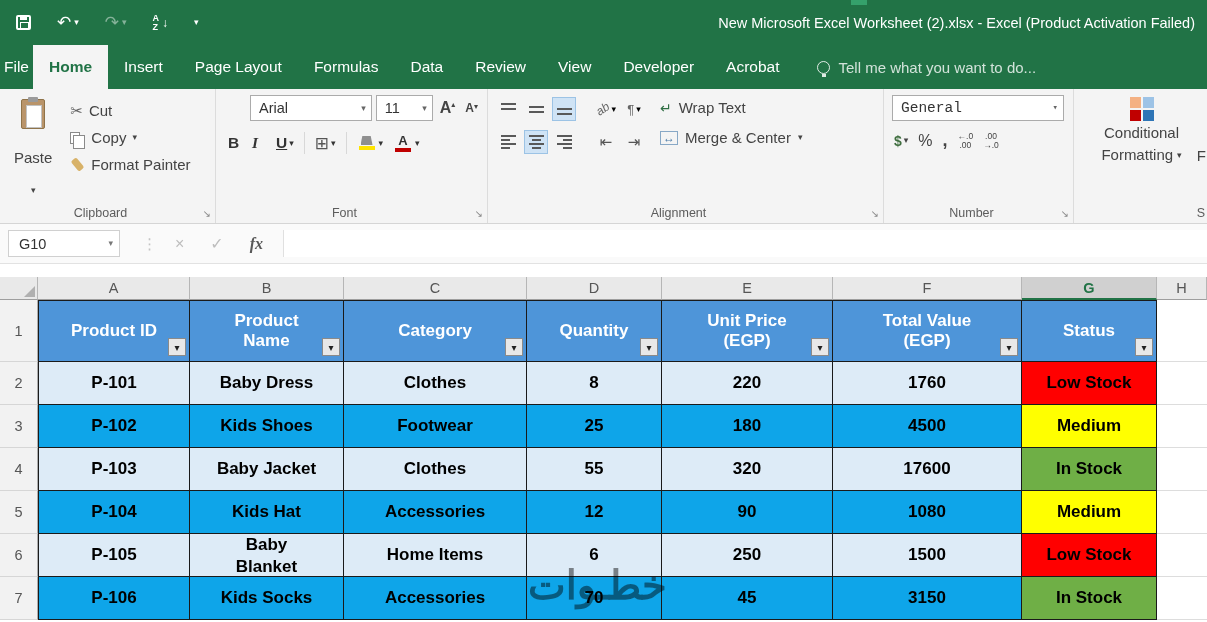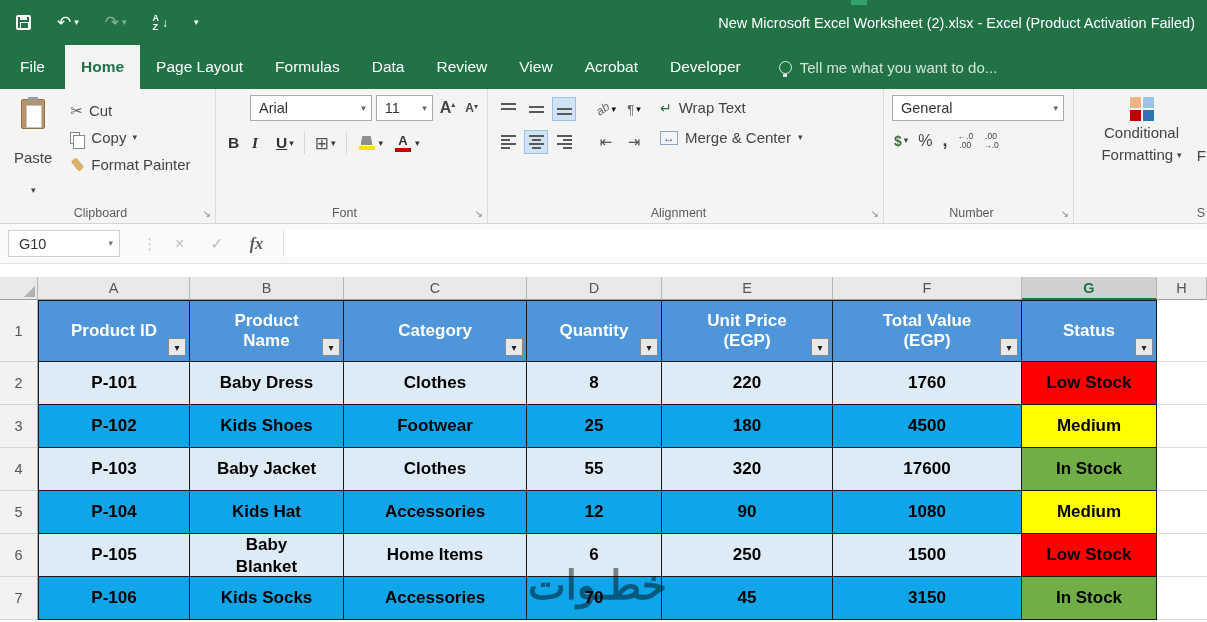--- a/index.html
+++ b/index.html
@@ -21,21 +21,21 @@
   .sortstack{ display:inline-flex; flex-direction:column; line-height:1; }
   .sortstack i{ font-style:normal; font-size:9px; font-weight:bold; }
   .sarr{ font-size:12px; }
   .accent-chip{ position:absolute; left:851px; top:0; width:16px; height:5px; background:#35A16B; }
   .win-title{ margin-left:auto; padding-right:12px; font-size:14.5px; white-space:nowrap; }
 
   
   .tabrow{ position:absolute; top:45px; left:0; width:100%; height:44px;
            background:var(--accent-green,#217346); display:flex; align-items:stretch; color:#fff; }
   .rtab{ display:flex; align-items:center; padding:0 16px; font-size:15.5px; cursor:pointer; white-space:nowrap; }
-  .rtab.file{ padding:0 20px; }
+  .rtab.file{ padding:0 4px; }
   .rtab.active{ background:#F4F4F4; color:var(--accent-green,#217346); font-weight:bold; }
   .tellme{ display:flex; align-items:center; gap:8px; margin-left:22px; color:rgba(255,255,255,.8); font-size:15px; cursor:text; }
   .ic-bulb{ width:13px; height:13px; border:1.5px solid rgba(255,255,255,.85); border-radius:50%; position:relative; display:inline-block; }
   .ic-bulb::after{ content:""; position:absolute; left:3.5px; bottom:-4px; width:4px; height:3px; background:rgba(255,255,255,.85); }
 
   
   .ribbon{ position:absolute; top:89px; left:0; width:100%; height:135px; background:#F4F4F4;
            border-bottom:1px solid #D5D5D5; display:flex; }
   .rgroup{ position:relative; border-right:1px solid #DCDCDC; padding:6px 6px 22px 8px; flex:0 0 auto; }
   .glabel{ position:absolute; bottom:3px; left:0; right:14px; text-align:center; font-size:12.5px; color:#5c5c5c; }
@@ -97,21 +97,21 @@
   .ori{ font-size:12px; color:#666; font-style:italic; transform:rotate(-35deg); display:inline-block; }
   .pil{ font-size:13px; color:#666; }
   .ind{ font-size:15px; color:#555; }
   .al-right{ display:flex; flex-direction:column; gap:13px; padding-top:4px; }
   .wbtn{ display:flex; align-items:center; gap:7px; font-size:15px; color:#444; cursor:pointer; white-space:nowrap; }
   .wicon{ font-size:14px; color:#2f6e43; }
   .micon{ font-size:12px; color:#4a7aa6; border:1px solid #88a8c6; padding:0 2px; line-height:12px; }
 
   
   .g-num{ width:190px; }
-  .c-numfmt{ width:172px; }
+  .c-numfmt{ width:172px;font-family:Liberation Mono, monospace; }
   .num-row2{ display:flex; align-items:center; gap:10px; margin-top:9px; padding-left:2px; }
   .nbtn{ display:inline-flex; align-items:center; gap:2px; color:#444; cursor:pointer; }
   .cur{ font-size:14px; font-weight:bold; color:#3f6e3f; }
   .pct{ font-size:16px; } .comma{ font-size:18px; font-weight:bold; }
   .decbtn{ display:inline-flex; flex-direction:column; line-height:1; align-items:center; cursor:pointer; }
   .decbtn i{ font-style:normal; font-size:8.5px; color:#444; letter-spacing:0; }
 
   
   .g-styles{ width:133px; border-right:none; }
   .cfbtn{ display:flex; flex-direction:column; align-items:center; gap:3px; font-size:15px; color:#444;
@@ -199,27 +199,28 @@
           <span class="dd">▾</span>
         </span>
     </div>
     <span class="accent-chip"></span>
     <span class="win-title">New Microsoft Excel Worksheet (2).xlsx - Excel (Product Activation Failed)</span>
   </div>
 
   <div class="tabrow">
     <span class="rtab file">File</span>
     <span class="rtab active">Home</span>
+    <span class="rtab">Insert</span>
     <span class="rtab">Page Layout</span>
     <span class="rtab">Formulas</span>
     <span class="rtab">Data</span>
     <span class="rtab">Review</span>
     <span class="rtab">View</span>
+    <span class="rtab">Developer</span>
     <span class="rtab">Acrobat</span>
-    <span class="rtab">Developer</span>
     <span class="tellme">
       <span class="ic-bulb"></span>
       <span>Tell me what you want to do...</span>
     </span>
   </div>
 
   <div class="ribbon">
 
     <div class="rgroup g-clip">
       <div class="paste">

